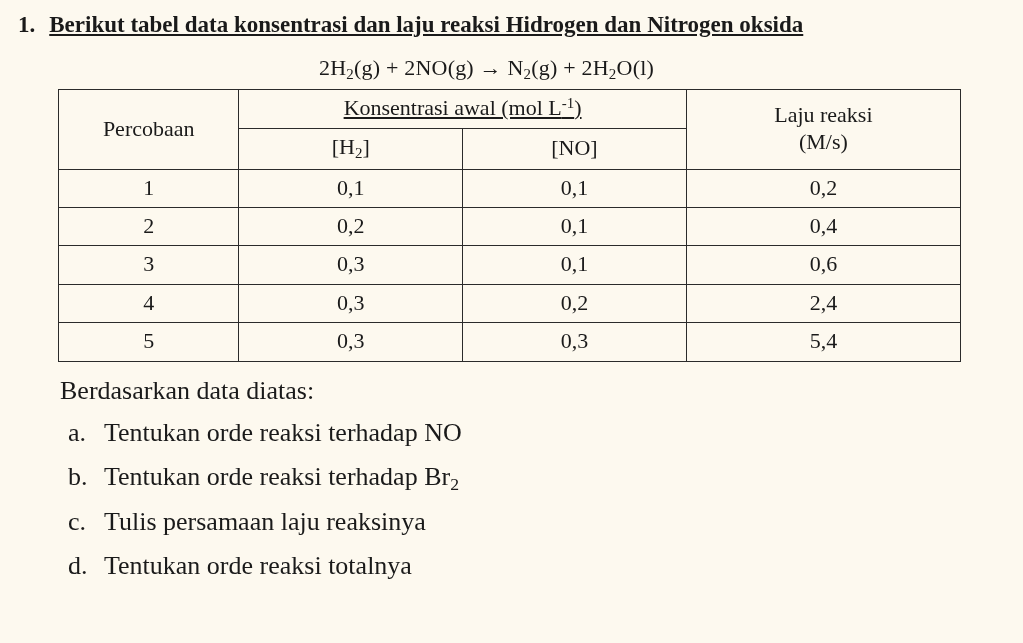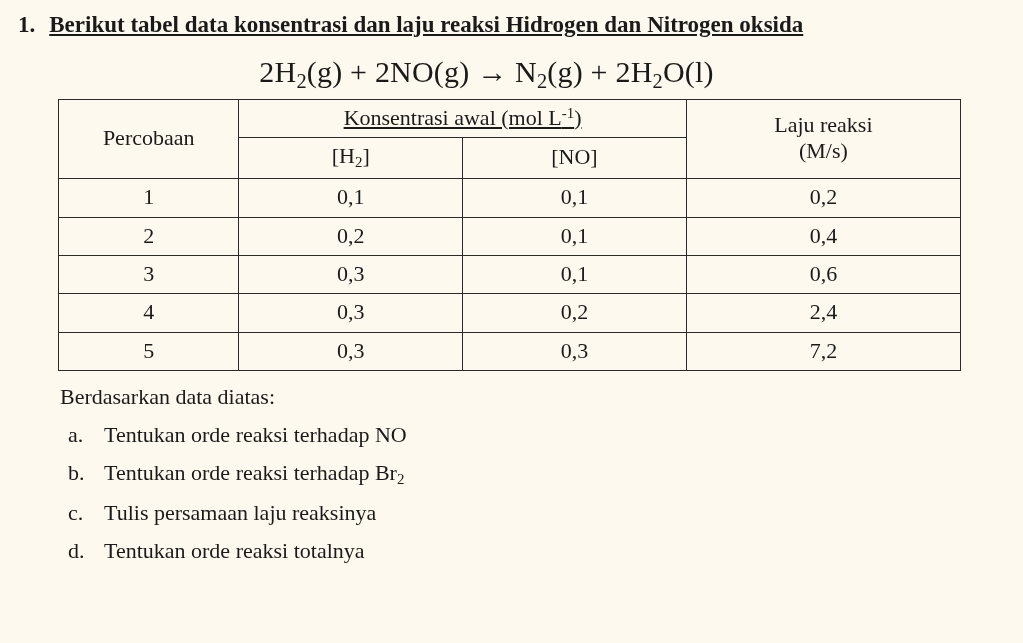--- a/index.html
+++ b/index.html
@@ -39,21 +39,21 @@
     font-weight: bold;
     font-size: 23px;
     line-height: 1.34;
     max-width: 930px;
     text-decoration: underline;
   }
 
   
   .equation {
     text-align: center;
-    font-size: 30px;
+    font-size: 22px;
     margin: 14px 0 6px 0;
     padding-right: 40px;
     letter-spacing: 0.2px;
   }
   sub { font-size: 0.68em; vertical-align: -0.28em; }
   sup { font-size: 0.68em; vertical-align: 0.48em; }
 
   
   .tbl-wrap {
     padding: 0 38px 0 44px;
@@ -78,21 +78,21 @@
   col.c-no  { width: 24.8%; }
   col.c-rate{ width: 30.4%; }
 
   th.exp-head { vertical-align: middle; }
   th.conc-head { padding-top: 6px; padding-bottom: 7px; text-decoration: underline; }
   th.rate-head { vertical-align: middle; line-height: 1.35; }
 
   
   .after {
     padding: 6px 0 0 46px;
-    font-size: 22px;
+    font-size: 26px;
   }
   .after .lead {
     margin: 6px 0 4px 0;
     line-height: 1.3;
   }
   ol.subs {
     list-style: none;
     margin: 0;
     padding: 0;
   }
@@ -174,21 +174,21 @@
         <tr>
           <td>4</td>
           <td>0,3</td>
           <td>0,2</td>
           <td>2,4</td>
         </tr>
         <tr>
           <td>5</td>
           <td>0,3</td>
           <td>0,3</td>
-          <td>7,2</td>
+          <td>5,4</td>
         </tr>
       </tbody>
     </table>
   </div>
 
   <div class="after">
     <div class="lead">Berdasarkan data diatas:</div>
     <ol class="subs">
       <li>
         <span class="mk">a.</span>

